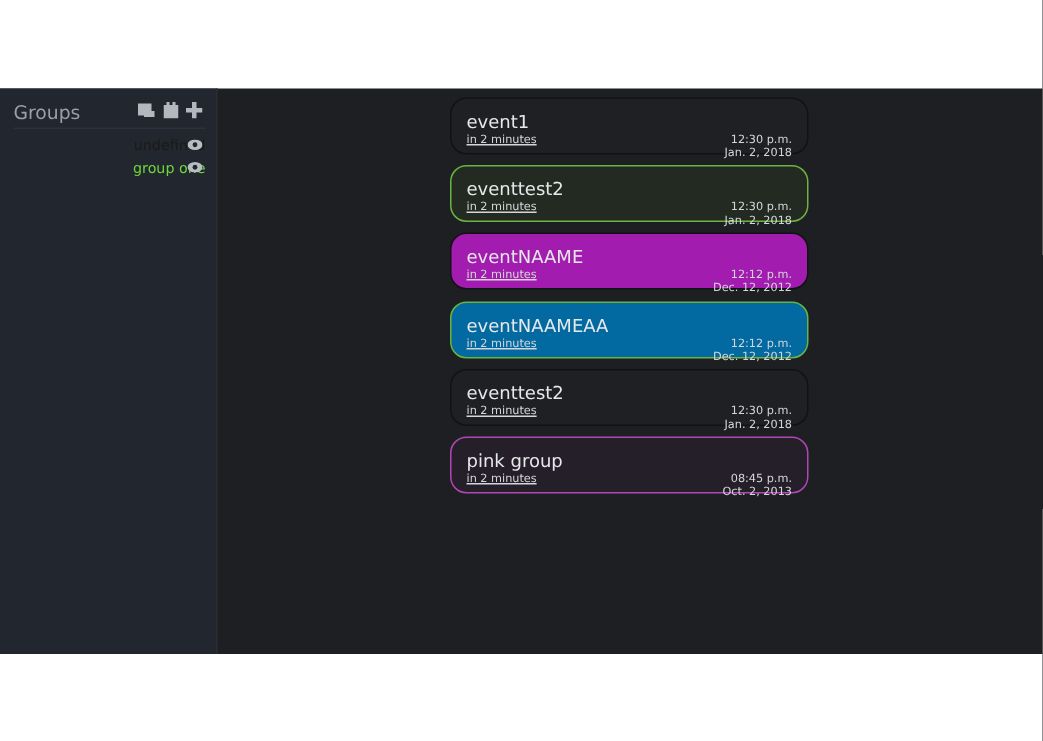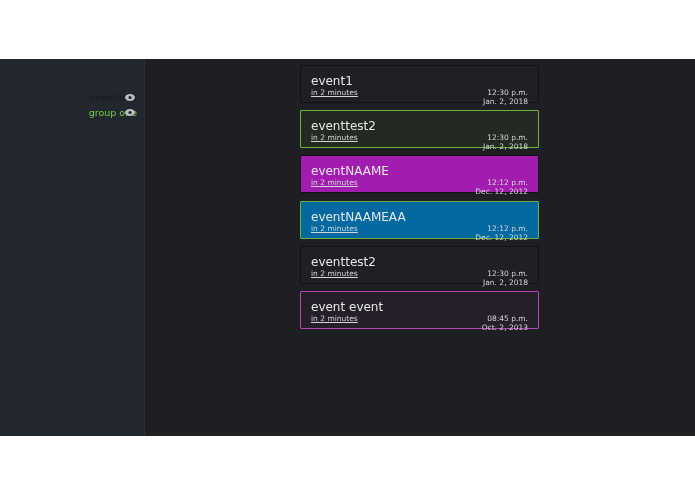--- a/index.html
+++ b/index.html
@@ -11,30 +11,54 @@
   .sb-header { position:absolute; left:9px; top:8px; width:128px; height:18px;
                border-bottom:1px solid #2d3139; }
   .sb-title { position:absolute; left:0; top:0; color:#9aa0a8; font-size:12.5px; }
   .sb-icons { position:absolute; right:2px; top:1px; display:flex; gap:5px; align-items:center; }
   .sb-icon { color:#b4b8be; font-size:11px; line-height:12px; }
   .grp-list { position:absolute; left:9px; top:33px; width:128px; }
   .grp { position:relative; height:14.5px; font-size:9.5px; line-height:12px;text-align:right; }
   .grp .eye { position:absolute; right:2px; top:0; color:#b9bdc3; font-size:9px; }
   .main { position:absolute; left:146px; top:0; right:0; height:377px; }
   .event { position:absolute; left:154px; width:239px; height:38px; box-sizing:border-box;
-           border:1px solid #111214; background:#1f2023; border-radius:1px; }
+           border:1px solid #111214; background:#1f2023; border-radius:11px; }
   .event .name { position:absolute; left:10px; top:9px; color:#e7e8ea; font-size:12px; line-height:13px; }
   .event .rel { position:absolute; left:10px; top:22px; color:#d4d6d9; font-size:7.5px; line-height:9px;text-decoration:underline; }
   .event .time { position:absolute; right:10px; top:22px; color:#d4d6d9; font-size:7.5px; text-align:right; line-height:9px; }
 </style>
 </head>
 <body>
 
 <div class="app">
   <div class="sidebar">
+    <div class="sb-header">
+      <span class="sb-title">Groups</span>
+      <div class="sb-icons">
+        <span class="sb-icon">
+          <svg width="13" height="11" viewBox="0 0 13 11">
+              <rect x="1" y="1" width="9" height="8" fill="#b4b8be"></rect>
+              <rect x="5" y="6" width="7" height="4" fill="#b4b8be"></rect>
+            </svg>
+        </span>
+        <span class="sb-icon">
+          <svg width="10" height="11" viewBox="0 0 10 11">
+              <rect x="0" y="2" width="10" height="9" fill="#b4b8be"></rect>
+              <rect x="2" y="0" width="2" height="3" fill="#b4b8be"></rect>
+              <rect x="6" y="0" width="2" height="3" fill="#b4b8be"></rect>
+            </svg>
+        </span>
+        <span class="sb-icon">
+          <svg width="11" height="11" viewBox="0 0 11 11">
+              <rect x="4" y="0" width="3" height="11" fill="#b4b8be"></rect>
+              <rect x="0" y="4" width="11" height="3" fill="#b4b8be"></rect>
+            </svg>
+        </span>
+      </div>
+    </div>
     <div class="grp-list">
       <div class="grp">
         <span style="color:#1a1a1a">undefined</span>
         <span class="eye"><svg width="10" height="7" viewBox="0 0 10 7">
               <ellipse cx="5" cy="3.5" rx="5" ry="3.5" fill="#b9bdc3"></ellipse>
               <circle cx="5" cy="3.5" r="1.6" fill="#22262e"></circle>
             </svg></span>
       </div>
       <div class="grp">
         <span style="color:#6fd63a">group one</span>
@@ -81,21 +105,21 @@
     </div>
     <div class="event" style="top:187px;border-color:#111214;background:#1f2023">
       <span class="name">eventtest2</span>
       <span class="rel">in 2 minutes</span>
       <div class="time">
           <div>12:30 p.m.</div>
           <div>Jan. 2, 2018</div>
         </div>
     </div>
     <div class="event" style="top:232px;border-color:#b146b4;background:#251f2a">
-      <span class="name">event event</span>
+      <span class="name">pink group</span>
       <span class="rel">in 2 minutes</span>
       <div class="time">
           <div>08:45 p.m.</div>
           <div>Oct. 2, 2013</div>
         </div>
     </div>
   </div>
 </div>
 
 </body></html>

